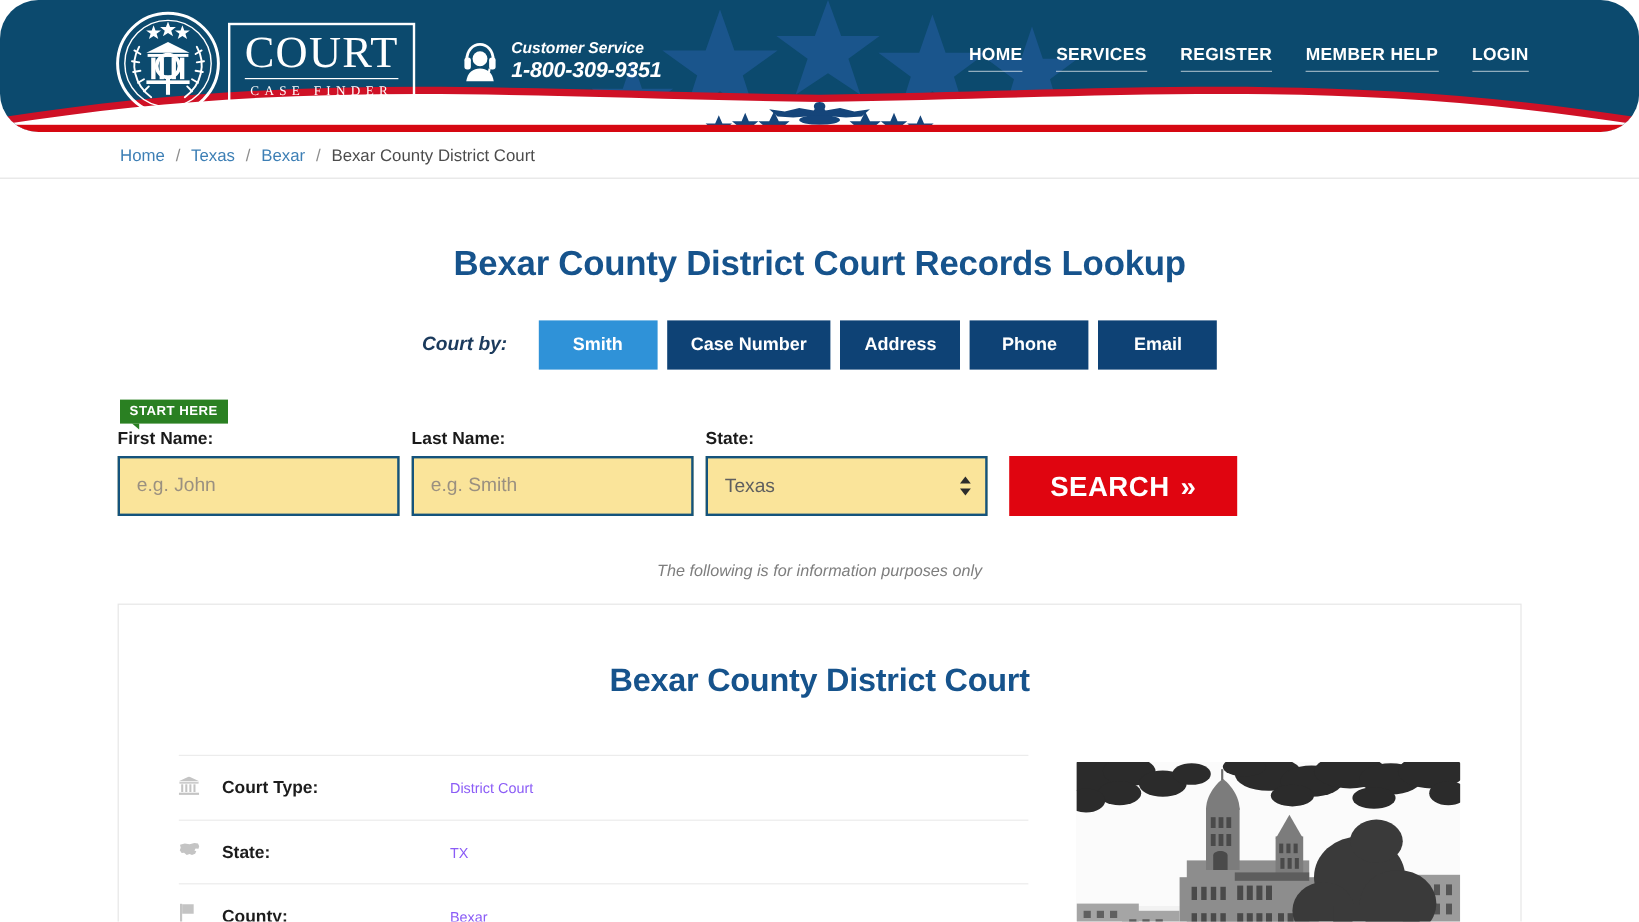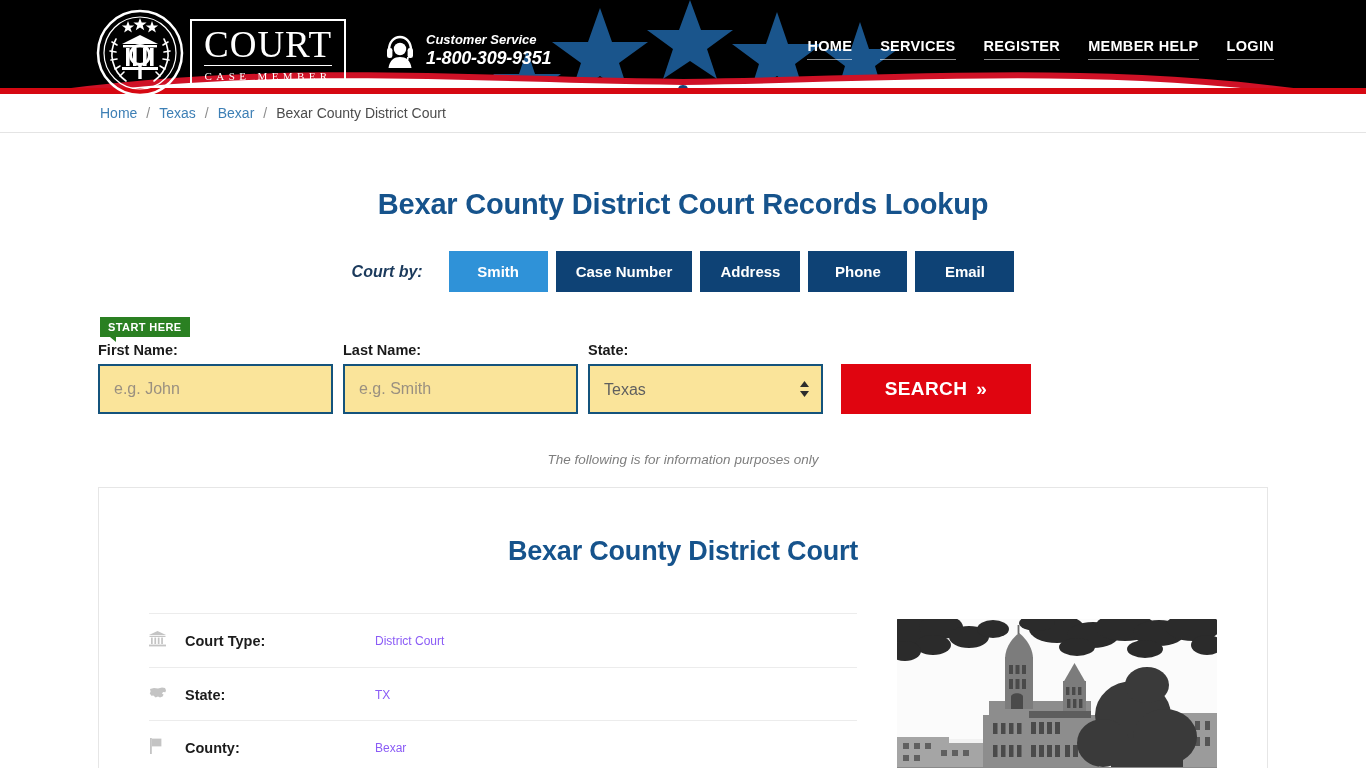--- a/index.html
+++ b/index.html
@@ -8,23 +8,24 @@
     width: 1366px; height: 768px;
     overflow: hidden;
     background: #ffffff;
     font-family: "Liberation Sans", sans-serif;
   }
 
   
   .site-header {
     position: relative;
     width: 1366px;
-    height: 94px;
-    background: #000000;
+    height: 110px;
+    background: #0c4a6e;
     overflow: hidden;
+    border-radius: 32px;
   }
   .hdr-stars {
     position: absolute;
     left: 0; top: 0;
     width: 1366px; height: 100px;
     pointer-events: none;
   }
   .hdr-swoosh {
     position: absolute;
     left: 0; top: 0;
@@ -260,21 +261,21 @@
     transform: translateY(-50%);
     pointer-events: none;
     line-height: 0;
   }
   .search-btn {
     width: 190px;
     height: 50px;
     background: #e00510;
     color: #ffffff;
     border: none;
-    font-size: 19px;
+    font-size: 23px;
     font-weight: bold;
     letter-spacing: 0.4px;
     cursor: pointer;
     font-family: "Liberation Sans", sans-serif;
     display: inline-flex;
     align-items: center;
     justify-content: center;
     gap: 9px;
     margin-left: 8px;
   }
@@ -395,21 +396,21 @@
         <rect x="37" y="39" width="3.6" height="18"></rect>
         <rect x="47" y="39" width="3.6" height="18"></rect>
         <rect x="54" y="39" width="3.6" height="18"></rect>
         <rect x="26" y="58" width="36" height="3"></rect>
       </g>
       <circle cx="44" cy="46" r="9.5" fill="none" stroke="#ffffff" stroke-width="3"></circle>
       <rect x="42.3" y="54" width="3.4" height="16" fill="#ffffff"></rect>
     </svg>
     <div class="logo-text">
       <span class="logo-word">COURT</span>
-      <span class="logo-sub">CASE MEMBER</span>
+      <span class="logo-sub">CASE FINDER</span>
     </div>
   </div>
 
   <div class="cs-block">
     <svg class="cs-icon" viewBox="0 0 32 34">
       <path d="M5,16 C5,8 10,3 16,3 C22,3 27,8 27,16" fill="none" stroke="#ffffff" stroke-width="2.4"></path>
       <rect x="3" y="14" width="5.4" height="10" rx="2.3" fill="#ffffff"></rect>
       <rect x="23.6" y="14" width="5.4" height="10" rx="2.3" fill="#ffffff"></rect>
       <circle cx="16" cy="15" r="6.2" fill="#ffffff"></circle>
       <path d="M24,23 C24,27 21,28 18,28" fill="none" stroke="#ffffff" stroke-width="1.8"></path>

